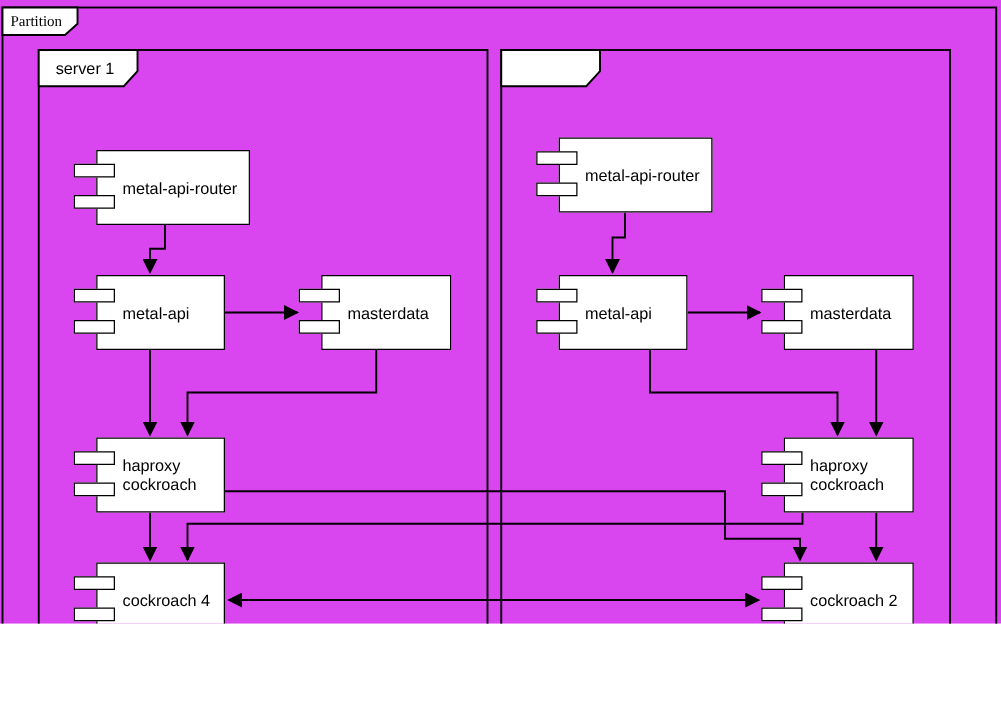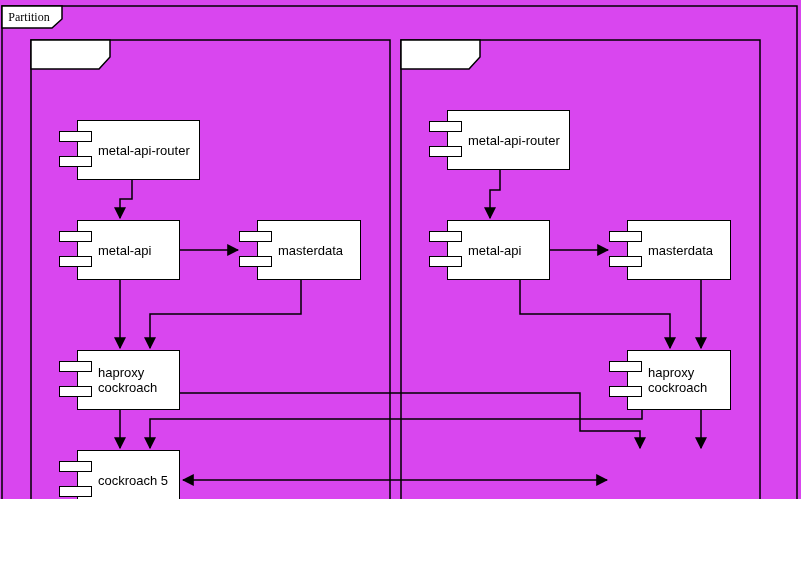--- a/index.html
+++ b/index.html
@@ -62,20 +62,21 @@
       <path d="M183,480 L607,480" marker-start="url(#arr)" marker-end="url(#arr)"></path>
       <path d="M500,170 L500,190 L490,190 L490,218" marker-end="url(#arr)"></path>
       <path d="M550,250 L608,250" marker-end="url(#arr)"></path>
       <path d="M520,280 L520,314 L670,314 L670,348" marker-end="url(#arr)"></path>
       <path d="M701,280 L701,348" marker-end="url(#arr)"></path>
       <path d="M701,410 L701,448" marker-end="url(#arr)"></path>
     </g>
   </svg>
 
   <div class="frame-label partition-label" style="left:3px;top:7px;width:52px;height:20px;">Partition</div>
+  <div class="frame-label" style="left:31px;top:41px;width:74px;height:26px;">server 1</div>
 
   <div class="component" style="left:77px;top:120px;width:123px;height:60px;">
     <span class="port p1"></span>
     <span class="port p2"></span>
     <div class="clabel">
         <span>metal-api-router</span>
       </div>
   </div>
 
   <div class="component" style="left:77px;top:220px;width:103px;height:60px;">
@@ -100,21 +101,21 @@
     <div class="clabel">
       <span>haproxy</span>
       <span>cockroach</span>
     </div>
   </div>
 
   <div class="component" style="left:77px;top:450px;width:103px;height:60px;">
     <span class="port p1"></span>
     <span class="port p2"></span>
     <div class="clabel">
-        <span>cockroach 5</span>
+        <span>cockroach 4</span>
       </div>
   </div>
 
   <div class="component" style="left:447px;top:110px;width:123px;height:60px;">
     <span class="port p1"></span>
     <span class="port p2"></span>
     <div class="clabel">
         <span>metal-api-router</span>
       </div>
   </div>
@@ -137,14 +138,21 @@
 
   <div class="component" style="left:627px;top:350px;width:104px;height:60px;">
     <span class="port p1"></span>
     <span class="port p2"></span>
     <div class="clabel">
       <span>haproxy</span>
       <span>cockroach</span>
     </div>
   </div>
 
+  <div class="component" style="left:627px;top:450px;width:104px;height:60px;">
+    <span class="port p1"></span>
+    <span class="port p2"></span>
+    <div class="clabel">
+        <span>cockroach 2</span>
+      </div>
+  </div>
 
 </div>
 
 </body></html>

